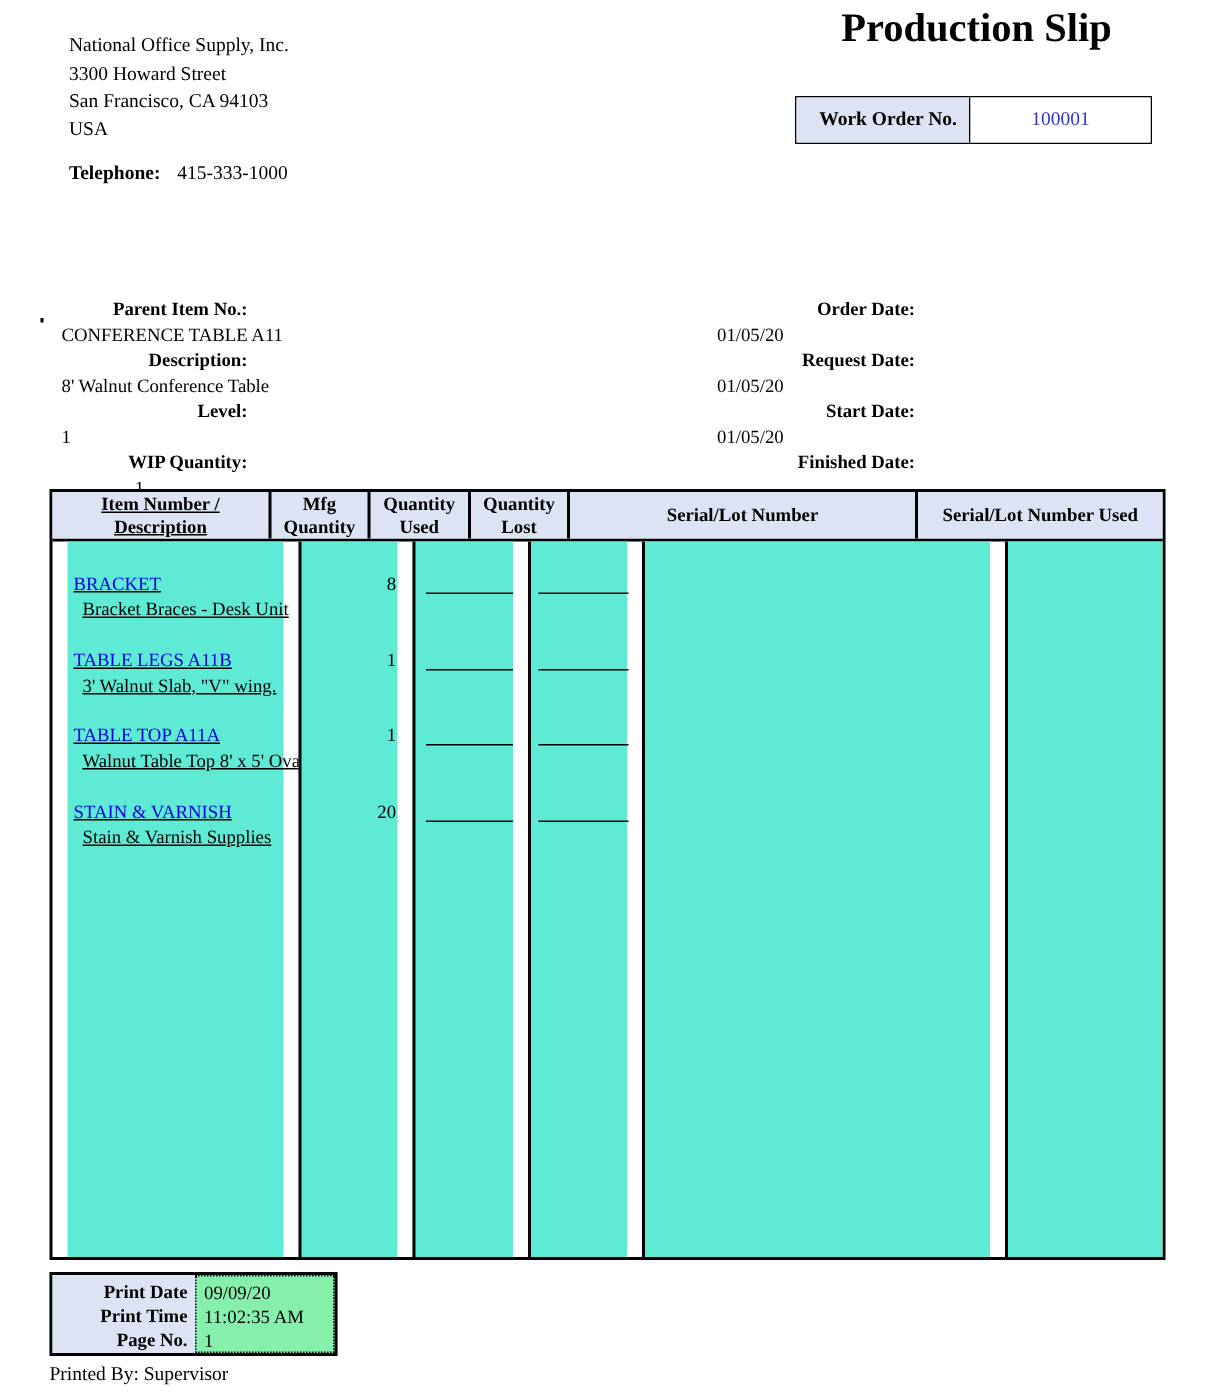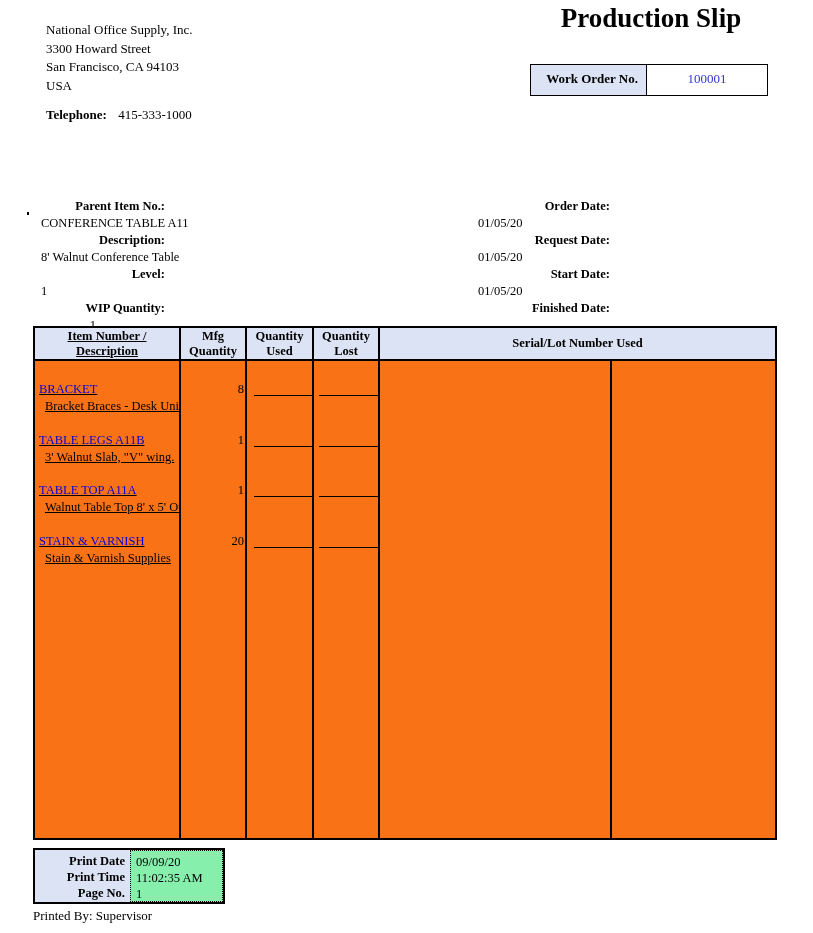--- a/index.html
+++ b/index.html
@@ -53,21 +53,21 @@
 
   
   .main-table { position: absolute; left: 33px; top: 326px; width: 744px; height: 514px; border: 2px solid #000; }
   .thead { display: flex; height: 33px; border-bottom: 2px solid #000; }
   .thead .cell {
     background: #dce3f4; font-weight: bold; font-size: 12.5px; line-height: 15px;
     display: flex; flex-direction: column; align-items: center; justify-content: center;
     text-align: center;
   }
   .tbody { display: flex; height: 477px; }
-  .col { height: 100%; background: #f97316; }
+  .col { height: 100%; background: #5eead4; margin-left: 10px; }
   .w1 { width: 144px; text-decoration: underline; }
   .w2 { width: 66px; }
   .w3 { width: 67px; }
   .w4 { width: 66px; }
   .w5 { width: 232px; }
   .w6 { flex: 1; }
   .thead .cell + .cell, .tbody .col + .col { border-left: 2px solid #000; }
 
   .col-desc { padding-top: 20px; overflow: visible; }
   .item-block { height: 50.5px; padding-left: 4px; white-space: nowrap; overflow: visible; }
@@ -174,20 +174,23 @@
         <span>Quantity</span>
       </div>
       <div class="cell w3">
         <span>Quantity</span>
         <span>Used</span>
       </div>
       <div class="cell w4">
         <span>Quantity</span>
         <span>Lost</span>
       </div>
+      <div class="cell w5">
+        <span>Serial/Lot Number</span>
+      </div>
       <div class="cell w6">
         <span>Serial/Lot Number Used</span>
       </div>
     </div>
 
     <div class="tbody">
       <div class="col col-desc w1">
         <div class="item-block">
           <div class="item-name">BRACKET</div>
           <div class="item-desc">Bracket Braces - Desk Unit</div>

